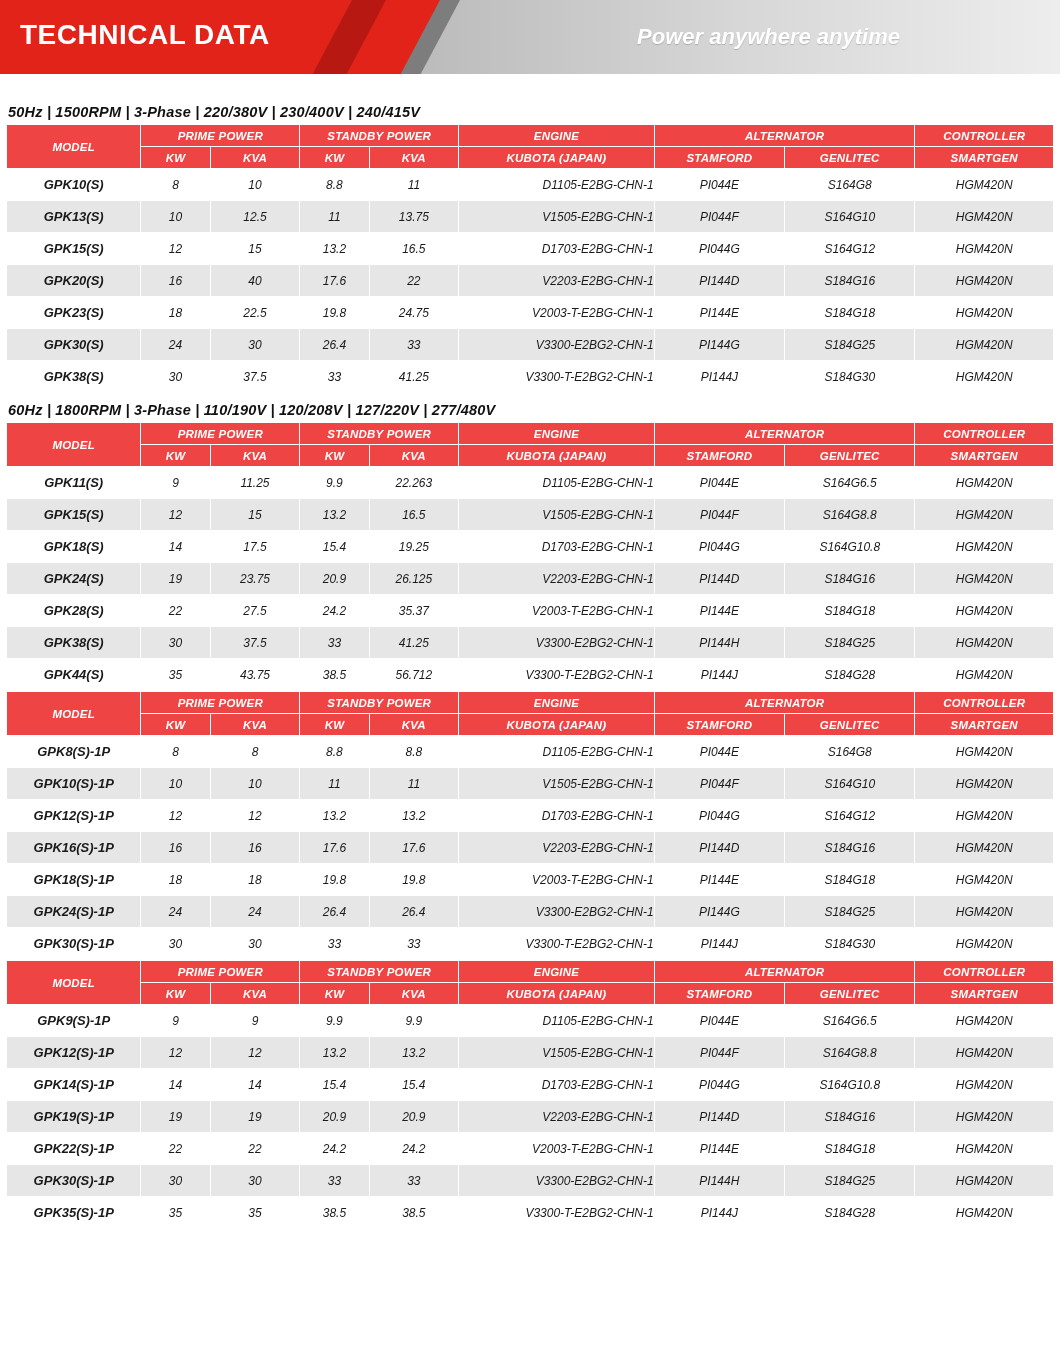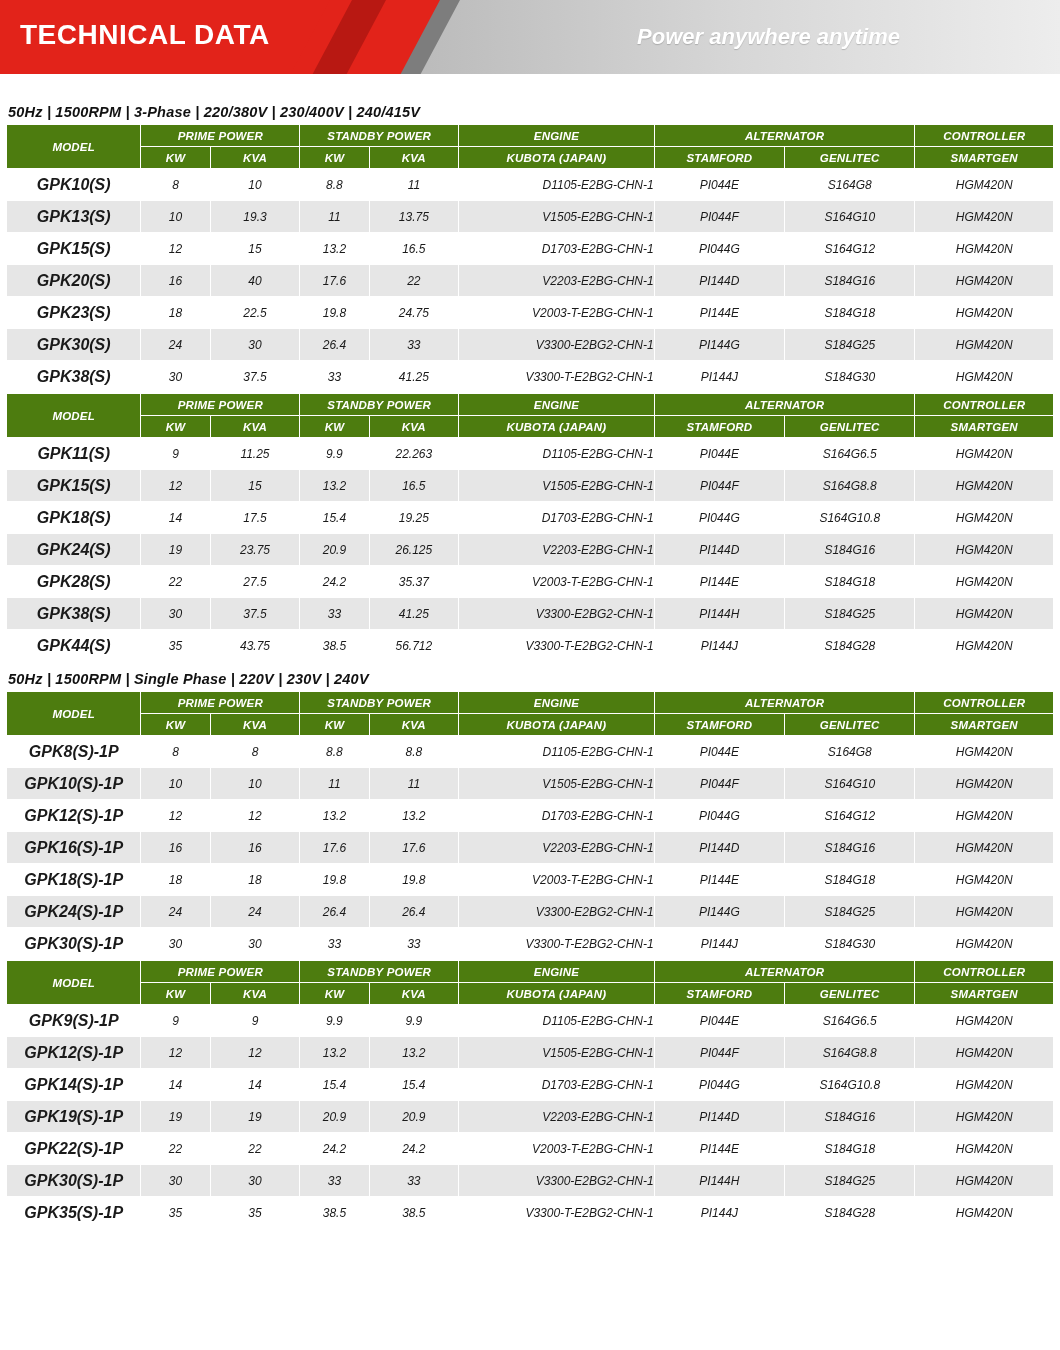--- a/index.html
+++ b/index.html
@@ -96,39 +96,39 @@
     border-collapse: collapse;
     table-layout: fixed;
     font-size: 12px;
   }
   table.spec th, table.spec td {
     border: 1px solid #ffffff;
     text-align: center;
     padding: 0;
   }
   thead th {
-    background: #4d7c0f;
+    background: #ef4444;
     color: #ffffff;
     font-weight: bold;
     font-size: 11.5px;
     height: 14px;
     letter-spacing: 0.2px;
   }
   thead th.tall { height: 44px; }
   tbody td {
     height: 32px;
     border: 1px solid #ffffff;
     color: #1a1a1a;
     font-size: 12px;
   }
   tbody tr.odd td { background: #ffffff; }
   tbody tr.even td { background: #e6e6e6; }
   tbody td.model {
     font-weight: bold;
-    font-size: 16px;
+    font-size: 13px;
   }
   tbody td.engine { font-size: 12px; text-align: right; }
 
   col.c-model  { width: 132px; }
   col.c-num    { width: 68px; }
   col.c-num2   { width: 88px; }
   col.c-engine { width: 192px; }
   col.c-alt    { width: 128px; }
   col.c-ctrl   { width: 136px; }
 </style>
@@ -188,21 +188,21 @@
             <td>8.8</td>
             <td>11</td>
             <td class="engine">D1105-E2BG-CHN-1</td>
             <td>PI044E</td>
             <td>S164G8</td>
             <td>HGM420N</td>
           </tr>
           <tr class="even">
             <td class="model">GPK13(S)</td>
             <td>10</td>
-            <td>19.3</td>
+            <td>12.5</td>
             <td>11</td>
             <td>13.75</td>
             <td class="engine">V1505-E2BG-CHN-1</td>
             <td>PI044F</td>
             <td>S164G10</td>
             <td>HGM420N</td>
           </tr>
           <tr class="odd">
             <td class="model">GPK15(S)</td>
             <td>12</td>
@@ -255,20 +255,21 @@
             <td>41.25</td>
             <td class="engine">V3300-T-E2BG2-CHN-1</td>
             <td>PI144J</td>
             <td>S184G30</td>
             <td>HGM420N</td>
           </tr>
         </tbody>
       </table>
     </div>
     <div class="section">
+      <div class="section-title">60Hz | 1800RPM | 3-Phase | 110/190V | 120/208V | 127/220V | 277/480V</div>
       <table class="spec">
         <colgroup>
           <col class="c-model">
           <col class="c-num">
           <col class="c-num2">
           <col class="c-num">
           <col class="c-num2">
           <col class="c-engine">
           <col class="c-alt">
           <col class="c-alt">
@@ -369,21 +370,20 @@
             <td>56.712</td>
             <td class="engine">V3300-T-E2BG2-CHN-1</td>
             <td>PI144J</td>
             <td>S184G28</td>
             <td>HGM420N</td>
           </tr>
         </tbody>
       </table>
     </div>
     <div class="section">
-      <div class="section-title">50Hz | 1500RPM | Single Phase | 220V | 230V | 240V</div>
       <table class="spec">
         <colgroup>
           <col class="c-model">
           <col class="c-num">
           <col class="c-num2">
           <col class="c-num">
           <col class="c-num2">
           <col class="c-engine">
           <col class="c-alt">
           <col class="c-alt">

